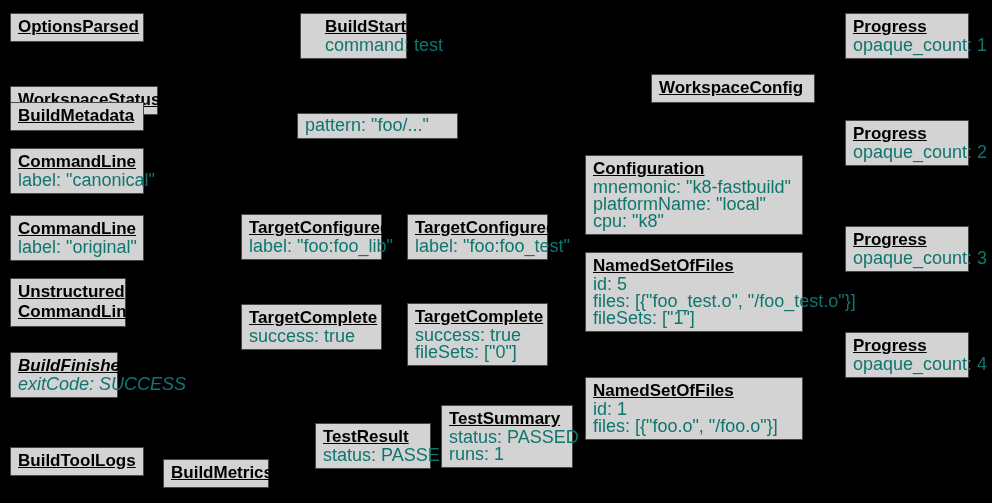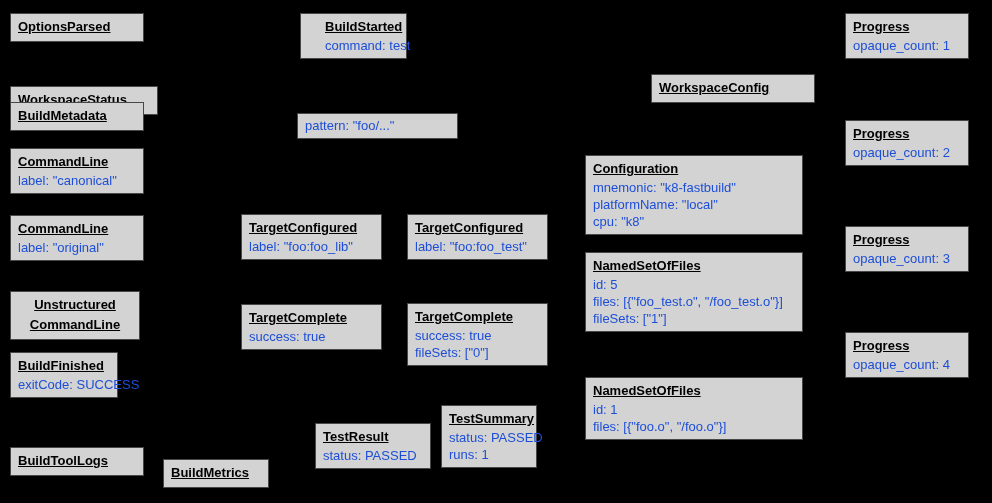--- a/index.html
+++ b/index.html
@@ -14,30 +14,30 @@
   .node {
     position: absolute;
     box-sizing: border-box;
     background: #d3d3d3;
     border: 1px solid #474747;
     color: #000000;
     padding: 3px 7px 4px 7px;
   }
   .node .title {
     font-weight: bold;
-    font-size: 13px;
+    font-size: 17px;
     line-height: 20px;
     text-decoration: underline;
     color: #000000;
   }
   .node .line {
-    font-size: 13px;
+    font-size: 18px;
     line-height: 17px;
     white-space: nowrap;
-    color: #1d4ed8;
+    color: #0f766e;
   }
 </style>
 </head>
 <body>
 
 <div class="canvas">
 
   <div class="node" style="left:10px; top:13px; width:134px;">
     <div class="title">OptionsParsed</div>
   </div>
@@ -53,25 +53,25 @@
   <div class="node" style="left:10px; top:148px; width:134px;">
     <div class="title">CommandLine</div>
     <div class="line">label: "canonical"</div>
   </div>
 
   <div class="node" style="left:10px; top:215px; width:134px;">
     <div class="title">CommandLine</div>
     <div class="line">label: "original"</div>
   </div>
 
-  <div class="node" style="left:10px; top:291px; width:130px;text-align:center;">
+  <div class="node" style="left:10px; top:278px; width:116px;">
     <div class="title">Unstructured CommandLine</div>
   </div>
 
-  <div class="node" style="left:10px; top:352px; width:108px;">
+  <div class="node" style="left:10px; top:352px; width:108px;font-style:italic;">
     <div class="title">BuildFinished</div>
     <div class="line">exitCode: SUCCESS</div>
   </div>
 
   <div class="node" style="left:10px; top:447px; width:134px;">
     <div class="title">BuildToolLogs</div>
   </div>
 
   <div class="node" style="left:163px; top:447px; width:106px;margin-top:12px;">
     <div class="title">BuildMetrics</div>
@@ -105,21 +105,21 @@
     <div class="title">TargetComplete</div>
     <div class="line">success: true</div>
     <div class="line">fileSets: ["0"]</div>
   </div>
 
   <div class="node" style="left:315px; top:423px; width:116px;">
     <div class="title">TestResult</div>
     <div class="line">status: PASSED</div>
   </div>
 
-  <div class="node" style="left:441px; top:405px; width:96px;padding-left:7px;">
+  <div class="node" style="left:441px; top:405px; width:132px;padding-left:7px;">
     <div class="title">TestSummary</div>
     <div class="line">status: PASSED</div>
     <div class="line">runs: 1</div>
   </div>
 
   <div class="node" style="left:651px; top:74px; width:164px;">
     <div class="title">WorkspaceConfig</div>
   </div>
 
   <div class="node" style="left:585px; top:155px; width:218px;">

